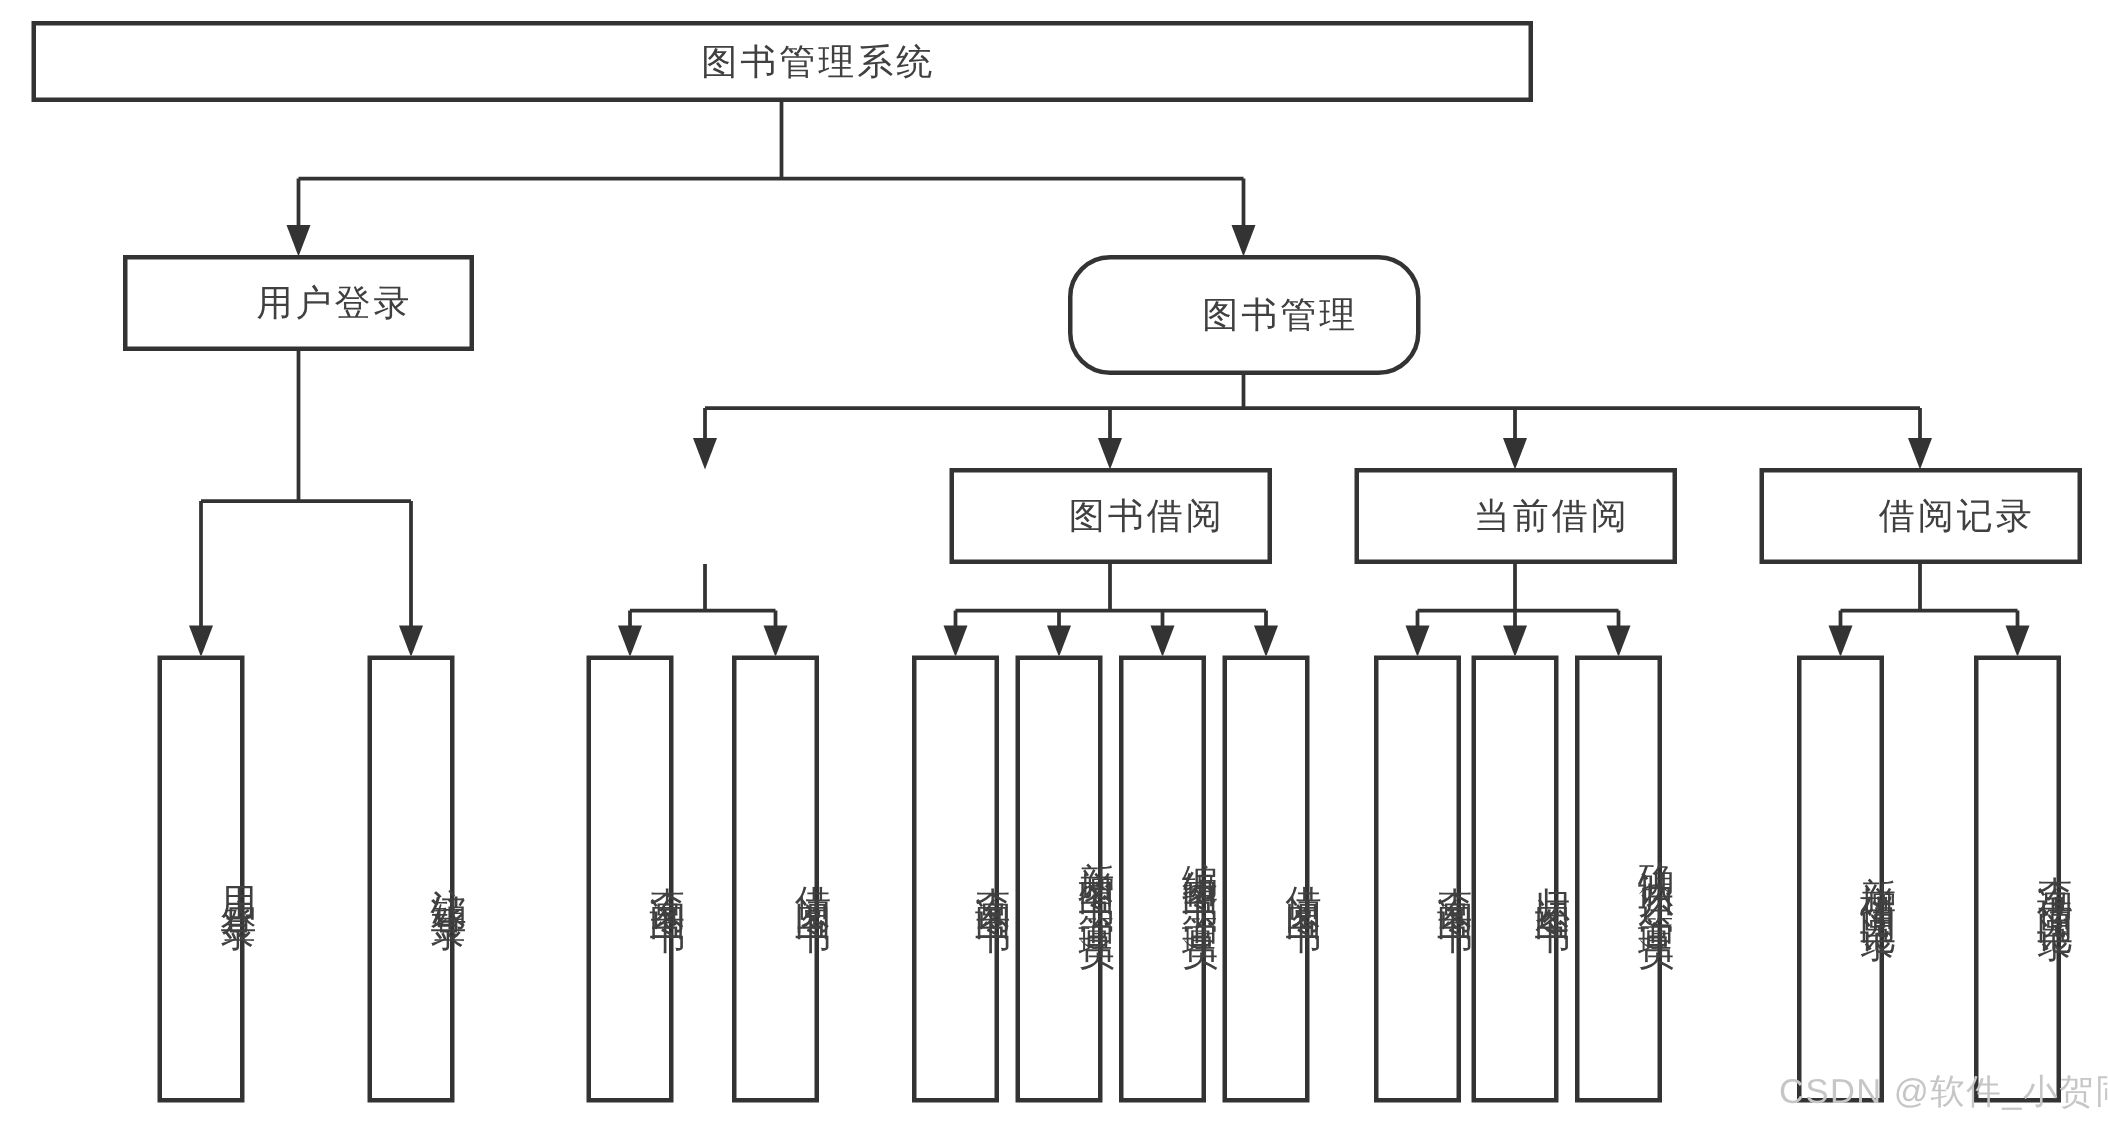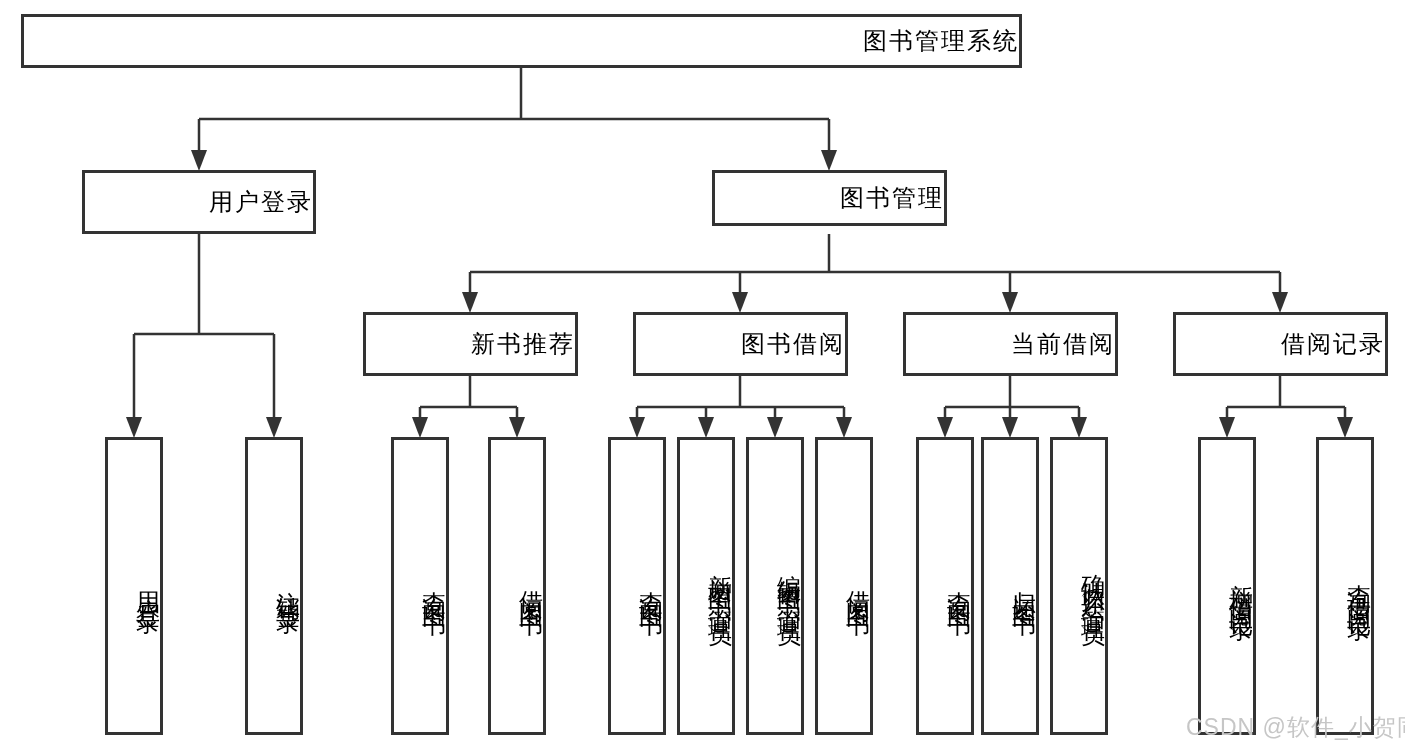--- a/index.html
+++ b/index.html
@@ -17,22 +17,22 @@
     width: 1405px; height: 747px;
     z-index: 1;
   }
   .box {
     position: absolute;
     box-sizing: border-box;
     border: 3px solid #333333;
     background: #ffffff;
     display: flex;
     align-items: center;
-    justify-content: flex-end;
-    color: #000000;
+    justify-content: center;
+    color: #404040;
     z-index: 2;
     padding-left: 48px;
   }
   .h-label {
     font-size: 24px;
     letter-spacing: 2px;
     white-space: nowrap;
   }
   .v-label {
     writing-mode: vertical-rl;
@@ -98,27 +98,24 @@
     </g>
   </svg>
 
   <div class="box" style="left:21px; top:14px; width:1001px; height:54px;">
     <span class="h-label">图书管理系统</span>
   </div>
 
   <div class="box" style="left:82px; top:170px; width:234px; height:64px;">
     <span class="h-label">用户登录</span>
   </div>
-  <div class="box" style="left:712px; top:170px; width:235px; height:56px;">
+  <div class="box" style="left:712px; top:170px; width:235px; height:80px;border-radius:28px;">
     <span class="h-label">图书管理</span>
   </div>
 
-  <div class="box" style="left:363px; top:312px; width:215px; height:64px;">
-    <span class="h-label">新书推荐</span>
-  </div>
   <div class="box" style="left:633px; top:312px; width:215px; height:64px;">
     <span class="h-label">图书借阅</span>
   </div>
   <div class="box" style="left:903px; top:312px; width:215px; height:64px;">
     <span class="h-label">当前借阅</span>
   </div>
   <div class="box" style="left:1173px; top:312px; width:215px; height:64px;font-family:Liberation Mono, monospace;">
     <span class="h-label">借阅记录</span>
   </div>
 

